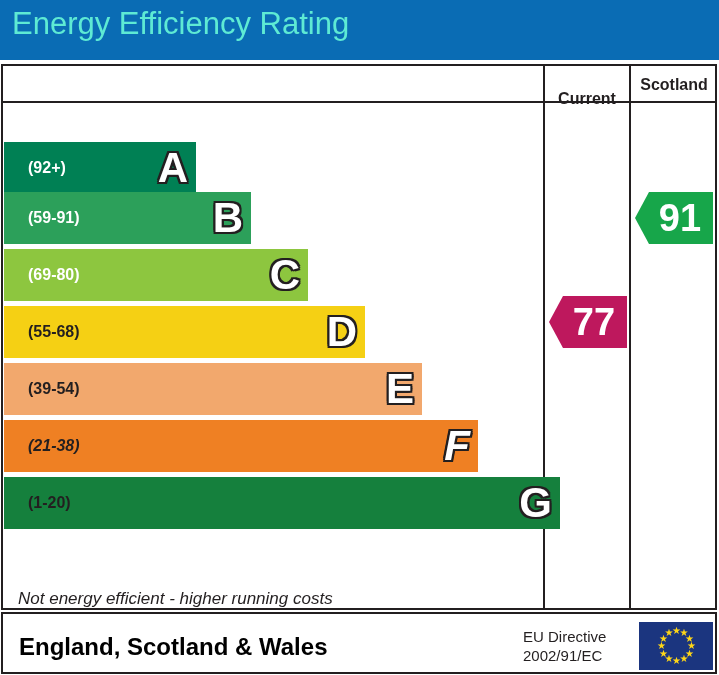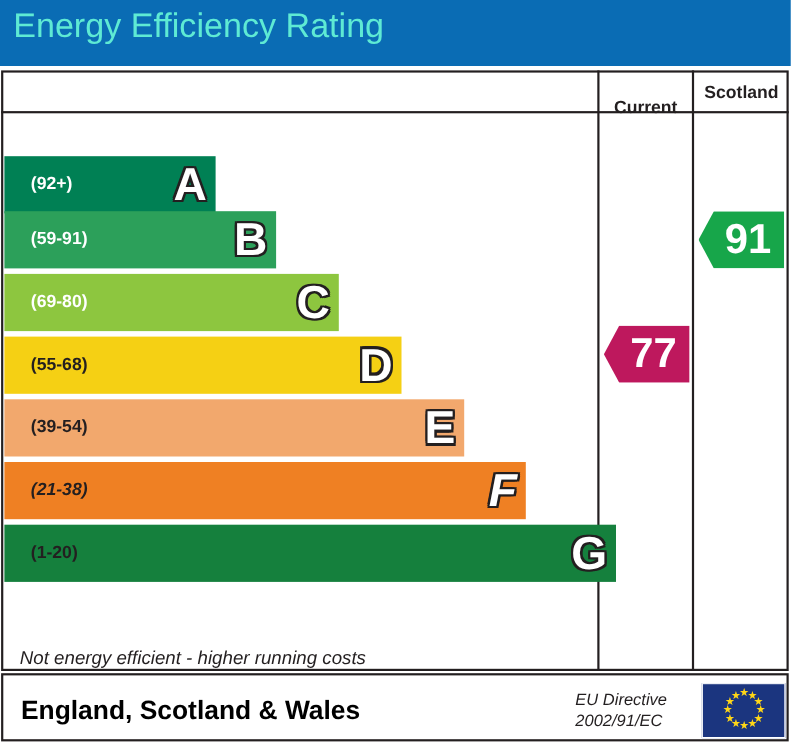--- a/index.html
+++ b/index.html
@@ -170,21 +170,20 @@
   }
   .footer-directive {
     position: absolute;
     left: 520px;
     top: 13px;
     width: 110px;
     font-size: 15px;
     color: #231f20;
     line-height: 19px;
     text-align: left;
-    font-style: italic;
   }
   .eu-flag {
     position: absolute;
     left: 638px;
     top: 621px;
     width: 76px;
     height: 50px;
     background: #1b357f;
     border: 1px solid #ffffff;
     box-sizing: border-box;

